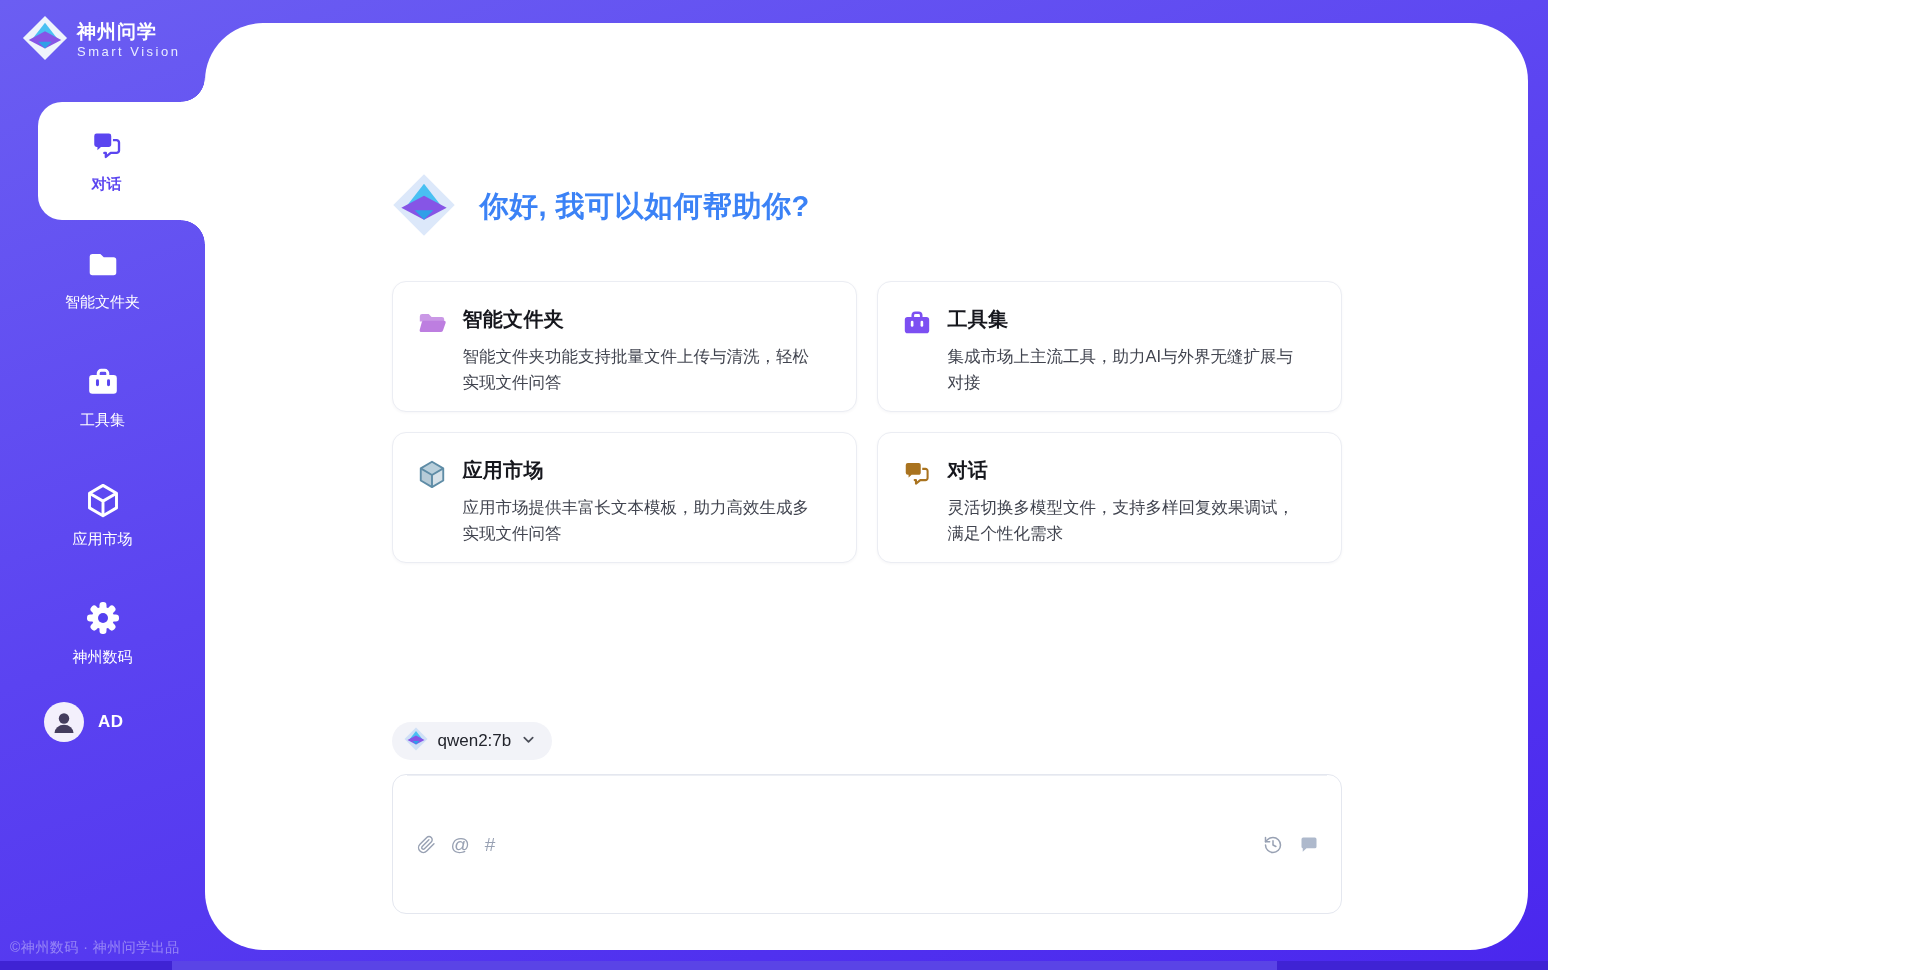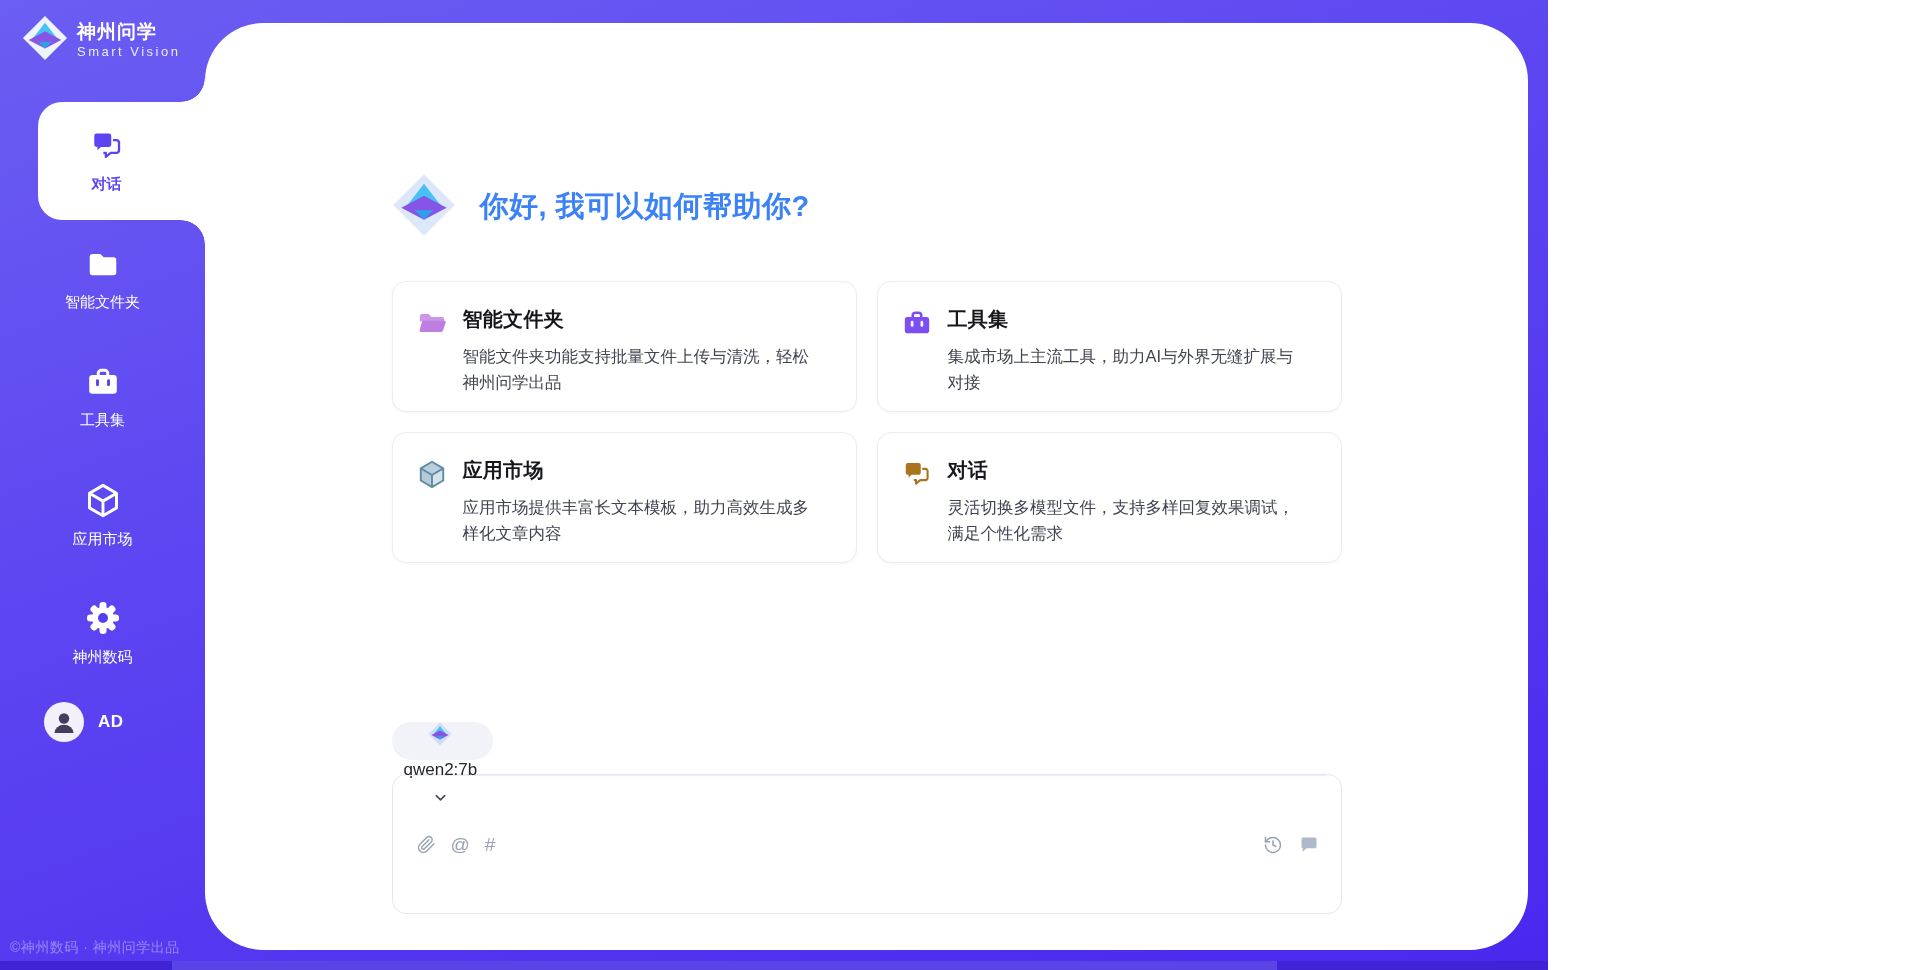--- a/index.html
+++ b/index.html
@@ -45,21 +45,21 @@
 
   .grid{margin-top:40px;display:grid;grid-template-columns:465px 465px;gap:20px;}
   .card{box-sizing:border-box;height:131px;background:#fff;border:1px solid #ebedf3;
     border-radius:14px;padding:24px;display:flex;gap:16px;
     box-shadow:0 1px 3px rgba(30,34,70,.04);cursor:pointer;}
   .card-icon{width:30px;height:30px;flex:none;margin-top:2px;}
   .card-title{font-size:20px;font-weight:700;color:#16171d;letter-spacing:.3px;}
   .card-desc{margin-top:10px;font-size:16.5px;line-height:1.6;color:#41444f;white-space:pre-line;}
 
   .model-pill{margin-top:159px;display:inline-flex;align-items:center;gap:10px;height:38px;
-    padding:0 16px 0 12px;background:#f2f3f8;border-radius:19px;width:max-content;cursor:pointer;flex-direction:column;}
+    padding:0 16px 0 12px;background:#f2f3f8;border-radius:19px;width:max-content;cursor:pointer;}
   .model-label{font-size:17px;color:#23252d;font-weight:500;}
 
   .composer{box-sizing:border-box;margin-top:14px;height:140px;background:#fff;
     border:1.5px solid #e4e7ef;border-radius:14px;display:flex;flex-direction:column;}
   .composer-top{flex:none;height:74px;display:flex;padding:0 22px 0 25px;}
   .msg{flex:1;border:none;outline:none;resize:none;padding:19px 10px 0 0;background:transparent;
     font-family:"Liberation Sans","DejaVu Sans",sans-serif;font-size:17px;color:#333;}
   .msg::placeholder{color:#b7bdc9;}
   .send-btn{flex:none;width:26px;height:26px;margin-top:26px;background:none;border:none;
     padding:0;cursor:pointer;}
@@ -188,21 +188,21 @@
         <div class="card">
           <span class="card-icon">
             <svg width="30" height="30" viewBox="0 0 32 32">
               <path d="M3 9 a2.5 2.5 0 0 1 2.5 -2.5 h7 l3 3 h11 a2.5 2.5 0 0 1 2.5 2.5 v2.5 H3 z" fill="#bd7ee0" opacity=".8"></path>
               <path d="M6.2 13.5 h22.6 a1.8 1.8 0 0 1 1.7 2.4 l-2.8 8 a2.6 2.6 0 0 1 -2.5 1.8 H4.6 a1.8 1.8 0 0 1 -1.7 -2.4 l2.2 -8.1 a2.6 2.6 0 0 1 1.1 -1.7 z" fill="#bd7ee0"></path>
             </svg>
           </span>
           <span>
             <div class="card-title">智能文件夹</div>
             <div class="card-desc">智能文件夹功能支持批量文件上传与清洗，轻松
-神州问学出品</div>
+实现文件问答</div>
           </span>
         </div>
 
         <div class="card">
           <span class="card-icon">
             <svg width="30" height="30" viewBox="0 0 32 32">
               <path d="M11.5 10 V7.8 A2.8 2.8 0 0 1 14.3 5 h3.4 a2.8 2.8 0 0 1 2.8 2.8 V10" fill="none" stroke="#7c4ff2" stroke-width="2.8"></path>
               <rect x="3" y="9.5" width="26" height="17.5" rx="3" fill="#7c4ff2"></rect>
               <rect x="9.4" y="13.5" width="2.8" height="6.5" rx="1.4" fill="#fff"></rect>
               <rect x="19.8" y="13.5" width="2.8" height="6.5" rx="1.4" fill="#fff"></rect>
@@ -223,21 +223,21 @@
               <polygon points="28,10 16,17 16,30 28,23" fill="#5e8ca6" opacity=".25"></polygon>
               <g fill="none" stroke="#5e8ca6" stroke-width="2" stroke-linejoin="round">
                 <path d="M16 3 L28 10 V23 L16 30 L4 23 V10 Z"></path>
                 <path d="M4 10 L16 17 L28 10 M16 17 V30"></path>
               </g>
             </svg>
           </span>
           <span>
             <div class="card-title">应用市场</div>
             <div class="card-desc">应用市场提供丰富长文本模板，助力高效生成多
-样化文章内容</div>
+实现文件问答</div>
           </span>
         </div>
 
         <div class="card">
           <span class="card-icon">
             <svg width="30" height="30" viewBox="0 0 32 32">
               <path d="M13.5 10.5 h11.5 a2.3 2.3 0 0 1 2.3 2.3 v7.4 a2.3 2.3 0 0 1 -2.3 2.3 h-5.5 l-4.6 3.8 v-3.8 h-1.4" fill="none" stroke="#a9731f" stroke-width="2.2" stroke-linejoin="round" stroke-linecap="round"></path>
               <path d="M6.2 3.5 h11.6 a3 3 0 0 1 3 3 v8.2 a3 3 0 0 1 -3 3 h-7.2 l-4.4 4 v-4 a3 3 0 0 1 -3 -3 V6.5 a3 3 0 0 1 3 -3 z" fill="#a9731f" stroke="#fff" stroke-width="1.6"></path>
             </svg>
           </span>

